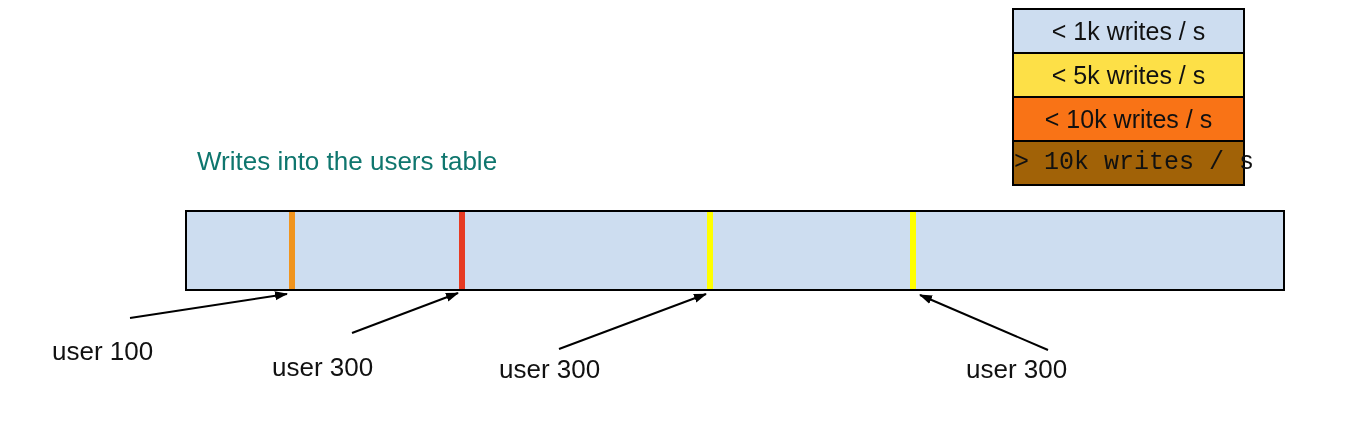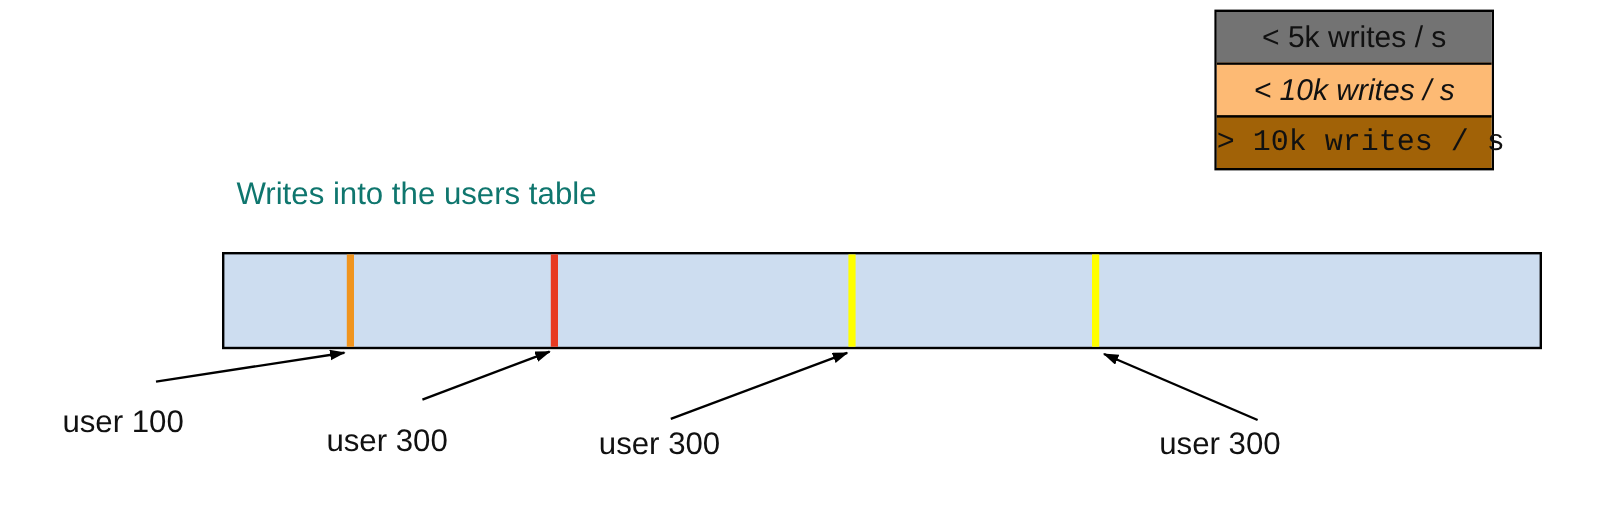--- a/index.html
+++ b/index.html
@@ -60,24 +60,27 @@
   .user-label.pos-3 { left: 966px; top: 354px; }
 </style>
 </head>
 <body>
 
 <div class="canvas">
 
   <div class="diagram-title">Writes into the users table</div>
 
   <div class="legend">
-    <div class="legend-item" style="background: #737373;">
+    <div class="legend-item" style="background: rgb(205, 221, 240);">
+      <span>&lt; 1k writes / s</span>
+    </div>
+    <div class="legend-item" style="background: #fde047;">
       <span>&lt; 5k writes / s</span>
     </div>
-    <div class="legend-item" style="background: #fdba74; font-style: italic;">
+    <div class="legend-item" style="background: #f97316;">
       <span>&lt; 10k writes / s</span>
     </div>
     <div class="legend-item" style="background: #a16207; font-family: Liberation Mono, monospace;">
       <span>&gt; 10k writes / s</span>
     </div>
   </div>
 
   <svg class="diagram-svg" viewBox="0 0 1350 422" xmlns="http://www.w3.org/2000/svg">
     <defs>
       <marker id="arrowhead" markerUnits="userSpaceOnUse" markerWidth="16" markerHeight="12" refX="12" refY="4.5" orient="auto">

